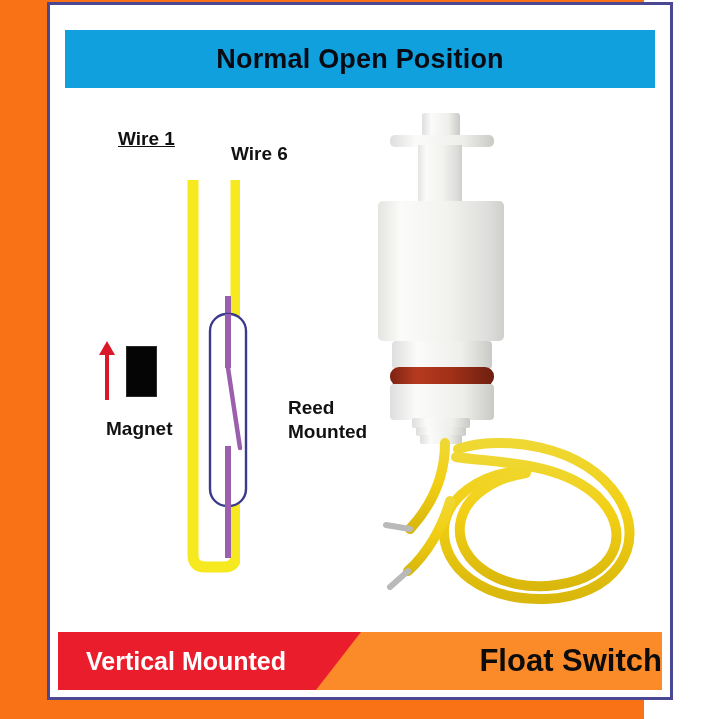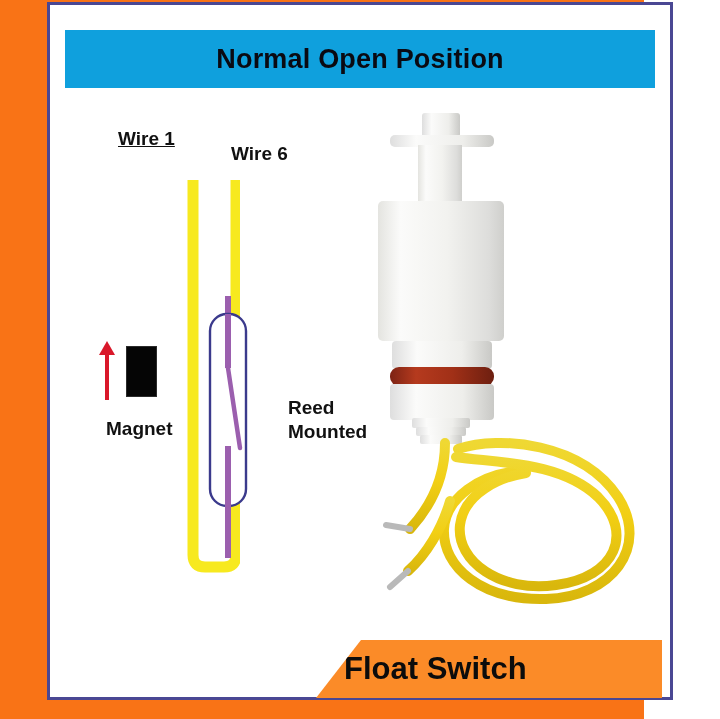--- a/index.html
+++ b/index.html
@@ -138,24 +138,23 @@
     clip-path: polygon(0 0, 100% 0, 87% 100%, 0 100%);
     justify-content: flex-start;
     padding-left: 28px;
     box-sizing: border-box;
   }
   #bottom-right-seg {
     left: 258px;
     width: 346px;
     background: #fb8b28;
     clip-path: polygon(13% 0, 100% 0, 100% 100%, 0 100%);
-    justify-content: flex-start;
+    justify-content: flex-end;
     box-sizing: border-box;
     padding-left: 28px;
-    margin-top: 8px;
   }
   #bottom-left-text {
     font-size: 25px;
     font-weight: bold;
     color: #ffffff;
     white-space: nowrap;
   }
   #bottom-right-text {
     font-size: 31px;
     font-weight: bold;
@@ -261,18 +260,21 @@
       <path d="M100,396 C92,424 76,450 58,466"></path>
     </g>
 
     <g stroke="#b9b9b9" stroke-width="6" stroke-linecap="round">
       <line x1="60" y1="424" x2="36" y2="420"></line>
       <line x1="58" y1="466" x2="40" y2="482"></line>
     </g>
   </svg>
 
   <div id="bottom-banner">
+    <div class="seg" id="bottom-left-seg">
+      <span id="bottom-left-text">Vertical Mounted</span>
+    </div>
     <div class="seg" id="bottom-right-seg">
       <span id="bottom-right-text">Float Switch</span>
     </div>
   </div>
 
 </div>
 
 </body></html>

